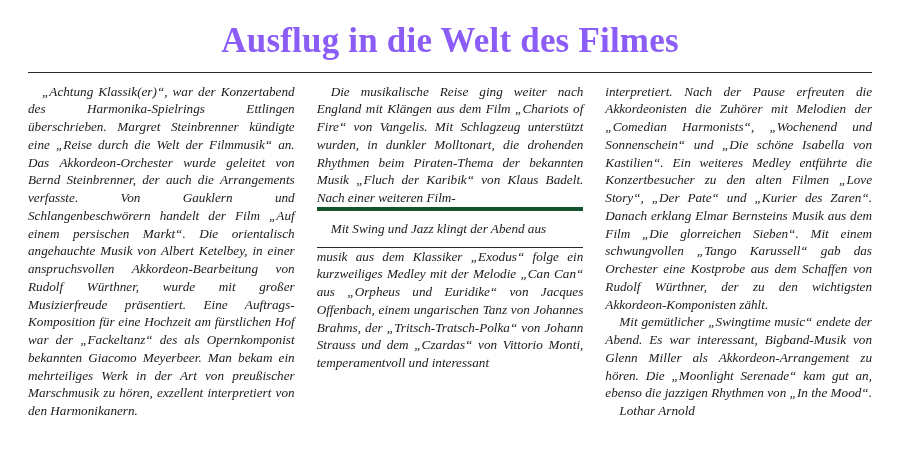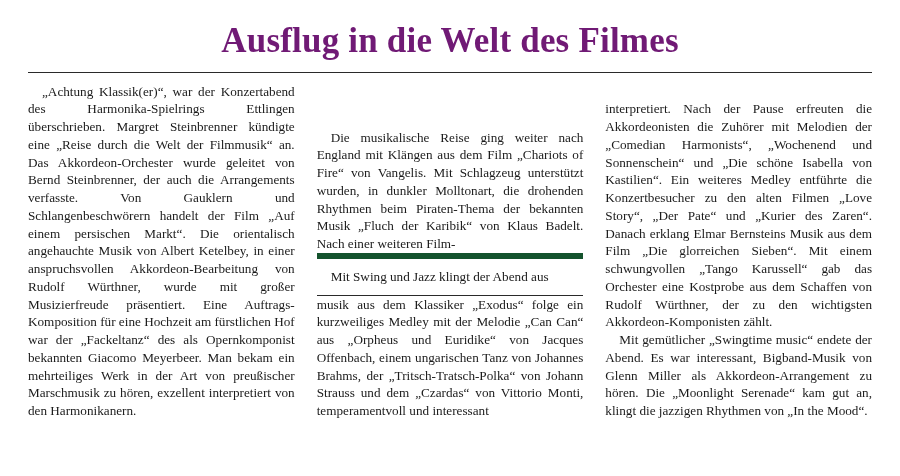--- a/index.html
+++ b/index.html
@@ -22,40 +22,41 @@
     padding: 18px 28px 6px 28px;
   }
   .headline {
     text-align: center;
     font-family: "Liberation Serif", serif;
     font-weight: bold;
     font-size: 35px;
     letter-spacing: 0.2px;
     line-height: 1.1;
     margin: 4px 0 0 0;
-    color: #701a75;
+    color: #8b5cf6;
   }
   .subhead {
     text-align: center;
     font-family: "Liberation Serif", serif;
     font-weight: bold;
     font-size: 18.5px;
     line-height: 1.15;
     margin: 12px 0 0 0;
     color: #111;
   }
   .rule {
     border: none;
     border-top: 1px solid #2a2a2a;
     margin: 11px 0 10px 0;
   }
   .columns {
     display: flex;
     gap: 22px;
-    align-items: flex-end;
+    align-items: flex-start;
+    font-style: italic;
   }
   .col {
     flex: 1 1 0;
     min-width: 0;
   }
   .col p {
     margin: 0;
     font-size: 13.2px;
     line-height: 1.345;
     text-align: justify;
@@ -65,21 +66,21 @@
   }
   .col p.noindent {
     text-indent: 0;
   }
   .col p + p {
     margin-top: 0;
   }
   .pullquote {
     margin: 9px 0 9px 0;
     padding: 9px 0 9px 0;
-    border-top: 6px solid #14532d;
+    border-top: 4px solid #14532d;
     border-bottom: 1px solid #2a2a2a;
     text-align: center;
     font-size: 16.5px;
     line-height: 1.3;
     text-indent: 0;
   }
   .byline {
     text-align: right;
     font-size: 13.2px;
     line-height: 1.345;
@@ -106,17 +107,18 @@
     <div class="col col-mid">
       <p>Die musikalische Reise ging weiter nach England mit Klängen aus dem Film „Chariots of Fire“ von Vangelis. Mit Schlagzeug unterstützt wurden, in dunkler Molltonart, die drohenden Rhythmen beim Piraten-Thema der bekannten Musik „Fluch der Karibik“ von Klaus Badelt. Nach einer weiteren Film-</p>
       <div class="pullquote-wrap">
         <p class="pullquote">Mit Swing und Jazz klingt der Abend aus</p>
       </div>
       <p class="noindent">musik aus dem Klassiker „Exodus“ folge ein kurzweiliges Medley mit der Melodie „Can Can“ aus „Orpheus und Euridike“ von Jacques Offenbach, einem ungarischen Tanz von Johannes Brahms, der „Tritsch-Tratsch-Polka“ von Johann Strauss und dem „Czardas“ von Vittorio Monti, temperamentvoll und interessant</p>
     </div>
 
     <div class="col col-right">
       <p class="noindent">interpretiert. Nach der Pause erfreuten die Akkordeonisten die Zuhörer mit Melodien der „Comedian Harmonists“, „Wochenend und Sonnenschein“ und „Die schöne Isabella von Kastilien“. Ein weiteres Medley entführte die Konzertbesucher zu den alten Filmen „Love Story“, „Der Pate“ und „Kurier des Zaren“. Danach erklang Elmar Bernsteins Musik aus dem Film „Die glorreichen Sieben“. Mit einem schwungvollen „Tango Karussell“ gab das Orchester eine Kostprobe aus dem Schaffen von Rudolf Würthner, der zu den wichtigsten Akkordeon-Komponisten zählt.</p>
-      <p>Mit gemütlicher „Swingtime music“ endete der Abend. Es war interessant, Bigband-Musik von Glenn Miller als Akkordeon-Arrangement zu hören. Die „Moonlight Serenade“ kam gut an, klingt die jazzigen Rhythmen von „In the Mood“.</p>
+      <p>Mit gemütlicher „Swingtime music“ endete der Abend. Es war interessant, Bigband-Musik von Glenn Miller als Akkordeon-Arrangement zu hören. Die „Moonlight Serenade“ kam gut an, ebenso die jazzigen Rhythmen von „In the Mood“.</p>
+      <p class="byline">Lothar Arnold</p>
     </div>
 
   </div>
 </div>
 
 </body></html>

